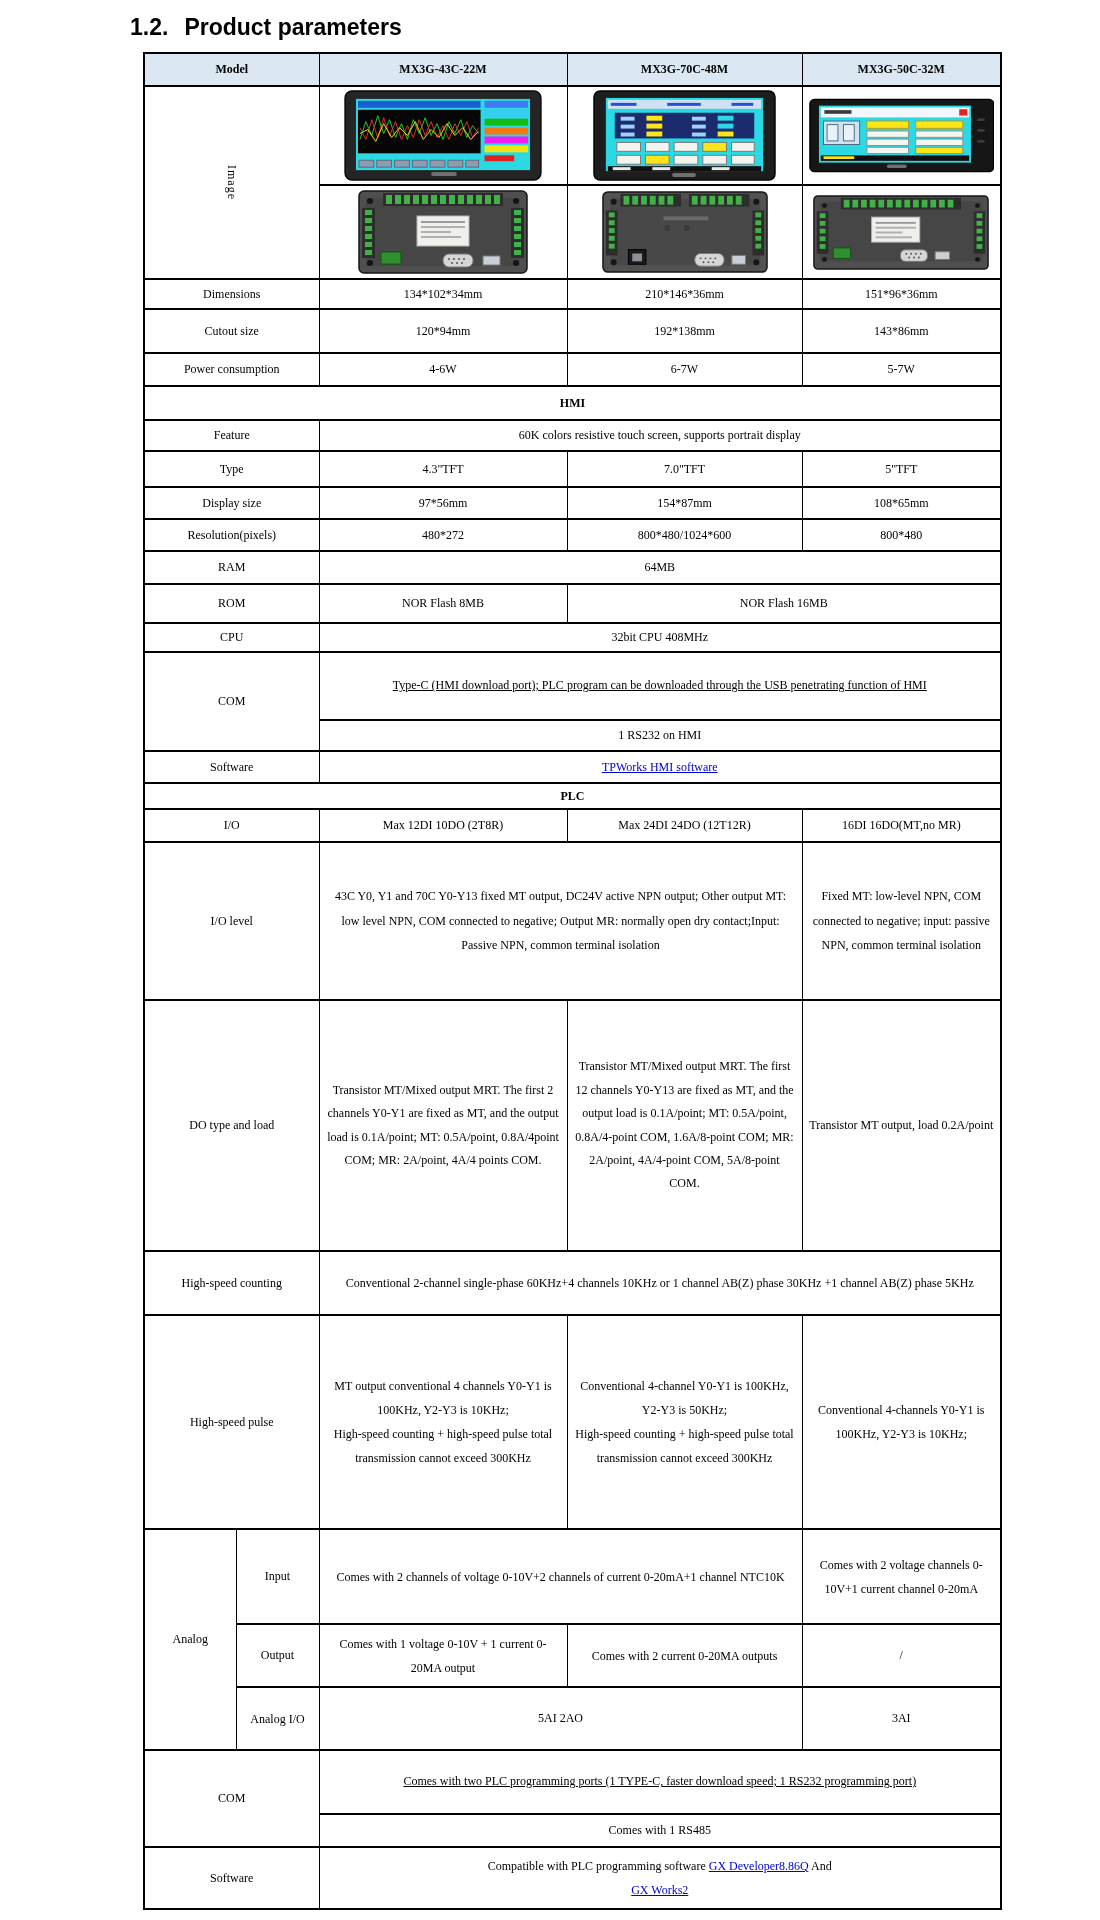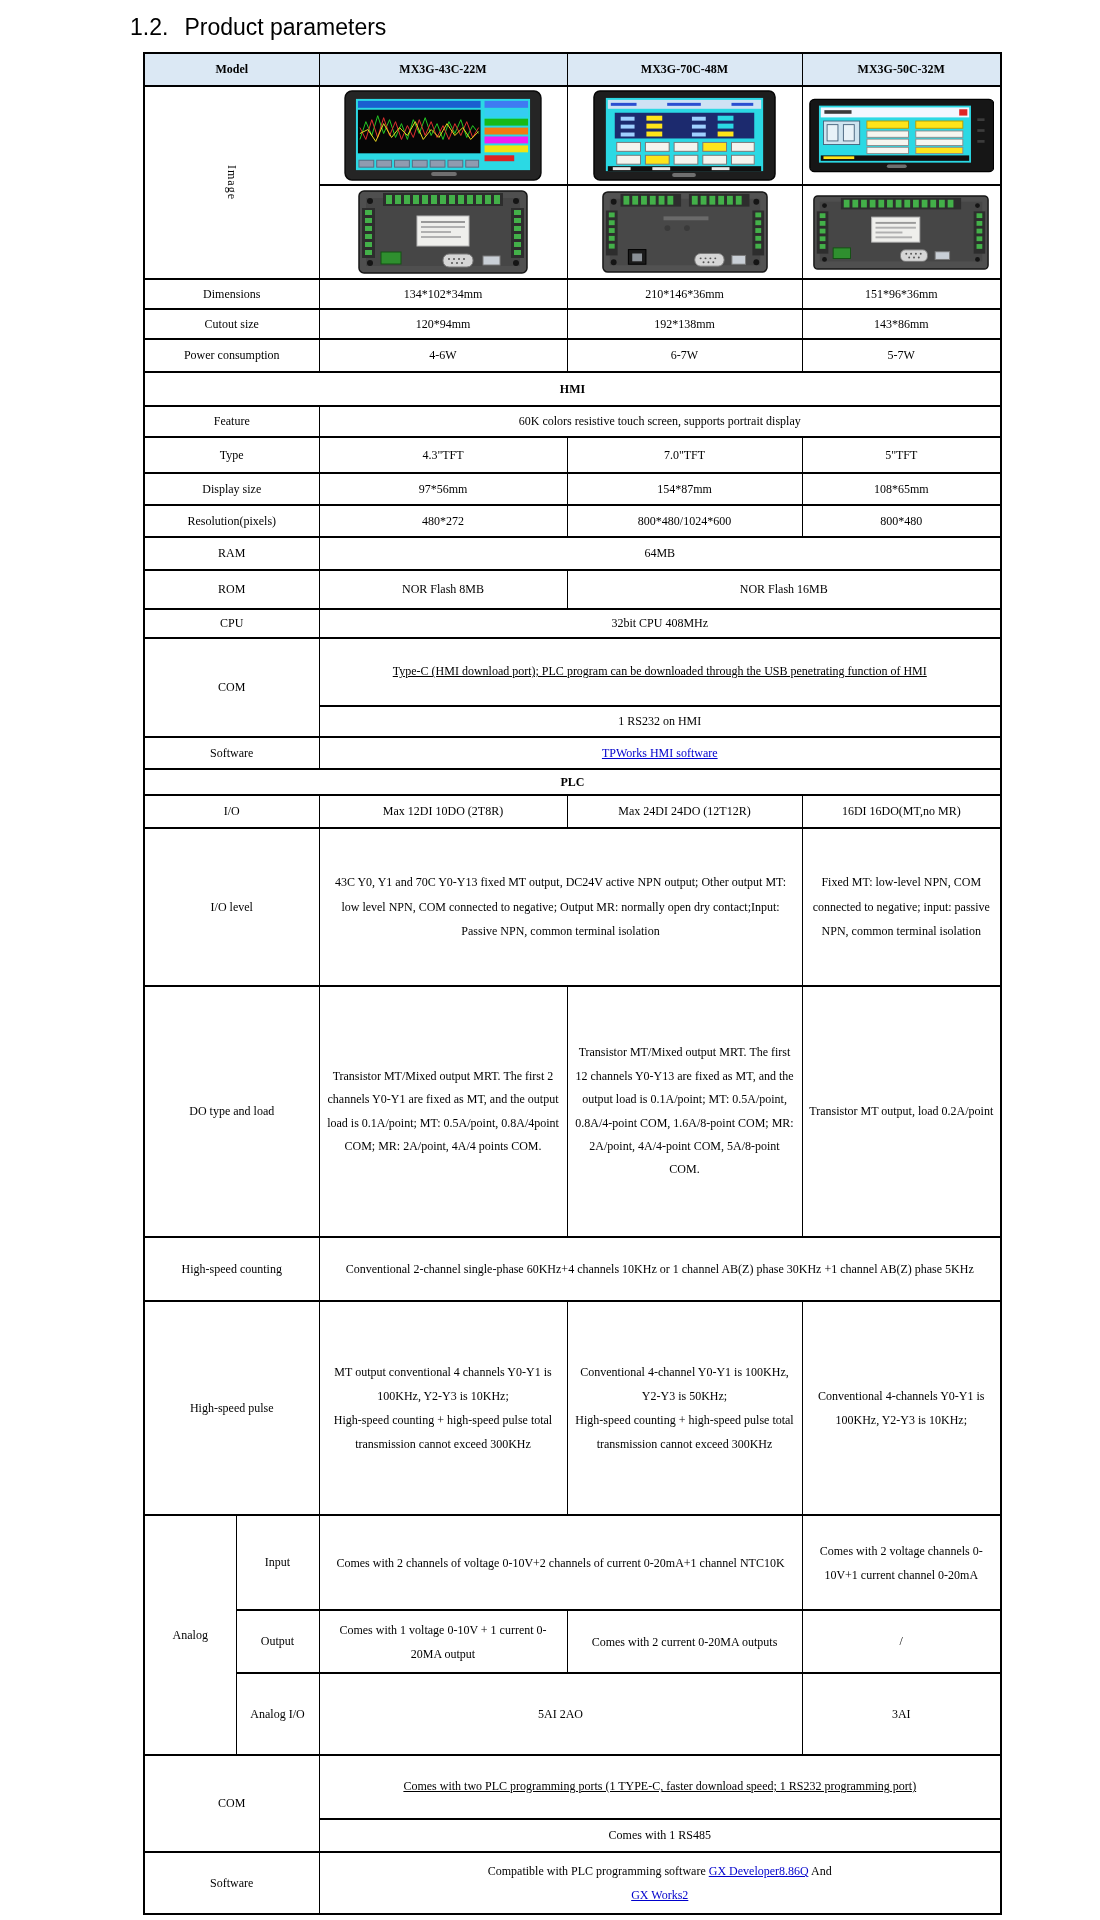--- a/index.html
+++ b/index.html
@@ -1,19 +1,19 @@
 <!DOCTYPE html>
 <html><head>
 <meta charset="utf-8">
 <style>
   html,body{margin:0;padding:0;background:#fff;}
   .page{width:1100px;height:1920px;background:#ffffff;position:relative;overflow:hidden;
         font-family:"Liberation Serif",serif;color:#000;}
   .heading{padding-top:14px;margin-left:130px;font-family:"Liberation Sans",sans-serif;
-           font-weight:normal;font-size:23px;color:#000;}
+           font-weight:bold;font-size:23px;color:#000;}
   .heading .num{margin-right:16px;}
   table.spec{border-collapse:collapse;table-layout:fixed;width:857px;margin-left:143px;margin-top:11px;
              font-size:12px;border:2px solid #000;}
   table.spec td{border:1px solid #000;border-top-width:2px;border-bottom-width:2px;
                 text-align:center;vertical-align:middle;padding:2px 6px;overflow:hidden;}
   .hd{font-weight:bold;background:#dbe8f4;}
   .section{font-weight:bold;}
   .left{text-align:left;}
   .ml{line-height:2.05;}
   .ml2{line-height:1.95;}
@@ -343,21 +343,21 @@
             </div>
           </td>
     </tr>
 
     <tr style="height:30px">
       <td colspan="2">Dimensions</td>
       <td>134*102*34mm</td>
       <td>210*146*36mm</td>
       <td>151*96*36mm</td>
     </tr>
-    <tr style="height:30px">
+    <tr style="height:44px">
       <td colspan="2">Cutout size</td>
       <td>120*94mm</td>
       <td>192*138mm</td>
       <td>143*86mm</td>
     </tr>
     <tr style="height:33px">
       <td colspan="2">Power consumption</td>
       <td>4-6W</td>
       <td>6-7W</td>
       <td>5-7W</td>
@@ -457,21 +457,21 @@
       <td>Input</td>
       <td colspan="2" class="lh20">Comes with 2 channels of voltage 0-10V+2 channels of current 0-20mA+1 channel NTC10K</td>
       <td class="lh20">Comes with 2 voltage channels 0-10V+1 current channel 0-20mA</td>
     </tr>
     <tr style="height:63px">
       <td>Output</td>
       <td class="lh20">Comes with 1 voltage 0-10V + 1 current 0-20MA output</td>
       <td class="lh20">Comes with 2 current 0-20MA outputs</td>
       <td>/</td>
     </tr>
-    <tr style="height:82px">
+    <tr style="height:63px">
       <td class="lh20">Analog I/O</td>
       <td colspan="2">5AI 2AO</td>
       <td>3AI</td>
     </tr>
 
     <tr style="height:64px">
       <td colspan="2" rowspan="2">COM</td>
       <td colspan="3" class="lh22">Comes with two PLC programming ports (1 TYPE-C, faster download speed; 1 RS232 programming port)</td>
     </tr>
     <tr style="height:33px">

